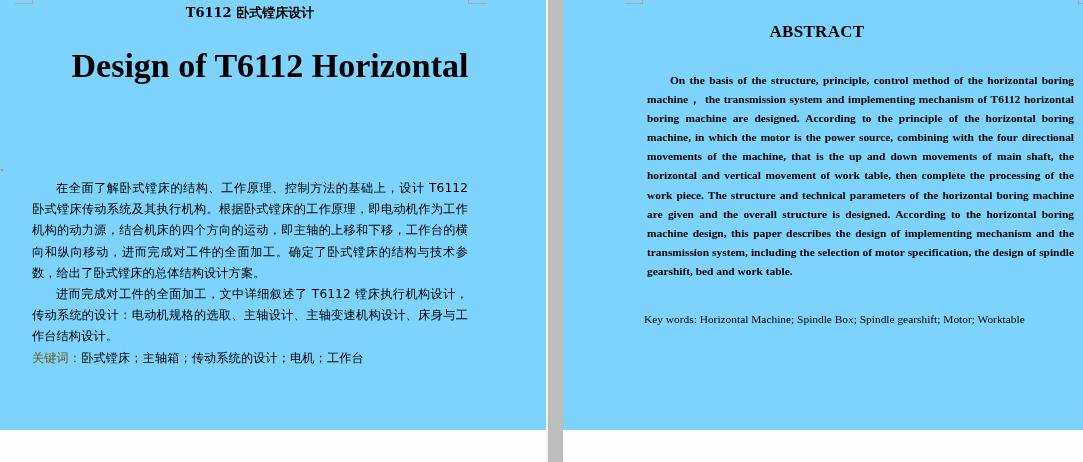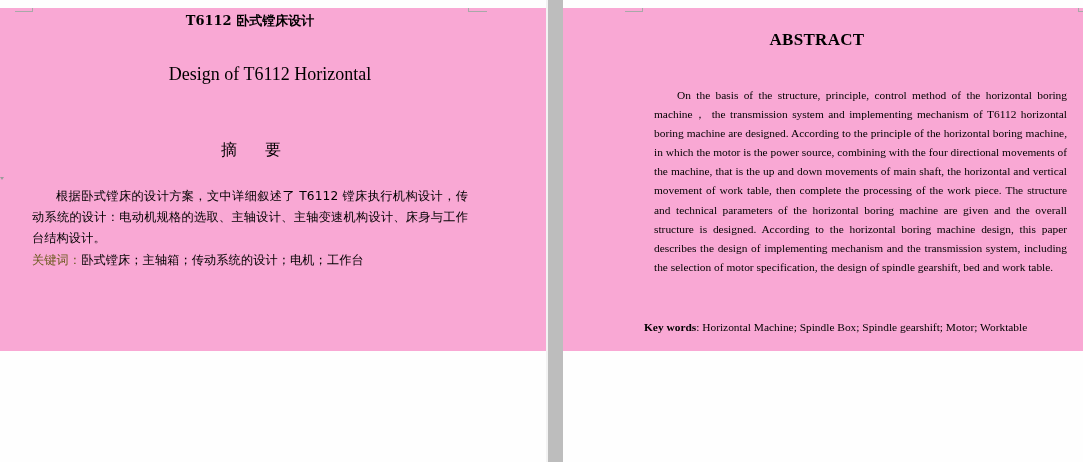--- a/index.html
+++ b/index.html
@@ -11,23 +11,23 @@
       background: #ffffff;
     }
     .viewport {
       position: relative;
       width: 1083px;
       height: 462px;
       background: #fefefe;
     }
     .page {
       position: absolute;
-      top: 8px;
-      height: 343px;
-      background: #f9a8d4;
+      top: 0;
+      height: 430px;
+      background: #7dd3fc;
       overflow: hidden;
     }
     .page-left { left: 0; width: 548px; }
     .page-right { left: 563px; width: 520px; }
     .gutter {
       position: absolute;
       left: 548px;
       top: 0;
       width: 15px;
       height: 462px;
@@ -75,23 +75,24 @@
       font-size: 13px;
       color: #000;
       letter-spacing: 0px;
     }
     .title-en {
       position: absolute;
       left: 0;
       width: 540px;
       text-align: center;
       font-family: "Liberation Serif", serif;
-      font-size: 18px;
+      font-size: 34px;
       color: #000;
       line-height: 30px;
+      font-weight: bold;
     }
     .title-line-1 { top: 51px; }
     .title-line-2 { top: 90px; }
     .abstract-heading-zh {
       position: absolute;
       left: 0;
       width: 502px;
       top: 132px;
       text-align: center;
       font-family: "DejaVu Sans", sans-serif;
@@ -142,56 +143,57 @@
       left: 79px;
       width: 437px;
       top: 66px;
       font-family: "Liberation Serif", serif;
       font-size: 11.4px;
       line-height: 19.1px;
       color: #000;
       text-align: justify;
     }
     .en-body p {
-      margin: 12px;
+      margin: 5px;
       text-indent: 23px;
+      font-weight: bold;
     }
     .en-keywords {
       position: absolute;
       left: 81px;
       top: 311px;
       width: 440px;
       font-family: "Liberation Serif", serif;
       font-size: 11.4px;
       line-height: 16px;
       color: #000;
       white-space: nowrap;
     }
     .en-kw-label {
-      font-weight: bold;
+      font-weight: normal;
     }
   </style>
 </head>
 <body>
 
 <div class="viewport">
 
   <div class="page page-left">
     <div class="crop crop-l-tl"></div>
     <div class="crop crop-l-tr"></div>
     <div class="margin-marker"></div>
 
     <div class="running-header">T6112 卧式镗床设计</div>
 
     <div class="title-en title-line-1">Design of T6112 Horizontal</div>
 
-    <div class="abstract-heading-zh">摘要</div>
 
     <div class="zh-body">
-      <p>根据卧式镗床的设计方案，文中详细叙述了 T6112 镗床执行机构设计，传动系统的设计：电动机规格的选取、主轴设计、主轴变速机构设计、床身与工作台结构设计。</p>
+      <p>在全面了解卧式镗床的结构、工作原理、控制方法的基础上，设计 T6112 卧式镗床传动系统及其执行机构。根据卧式镗床的工作原理，即电动机作为工作机构的动力源，结合机床的四个方向的运动，即主轴的上移和下移，工作台的横向和纵向移动，进而完成对工件的全面加工。确定了卧式镗床的结构与技术参数，给出了卧式镗床的总体结构设计方案。</p>
+      <p>进而完成对工件的全面加工，文中详细叙述了 T6112 镗床执行机构设计，传动系统的设计：电动机规格的选取、主轴设计、主轴变速机构设计、床身与工作台结构设计。</p>
       <p class="zh-keywords"><span class="zh-kw-label">关键词：</span><span>卧式镗床；主轴箱；传动系统的设计；电机；工作台</span></p>
     </div>
   </div>
 
   <div class="gutter-shadow"></div>
   <div class="gutter"></div>
 
   <div class="page page-right">
     <div class="crop crop-r-tl"></div>
     <div class="crop crop-r-tr"></div>

